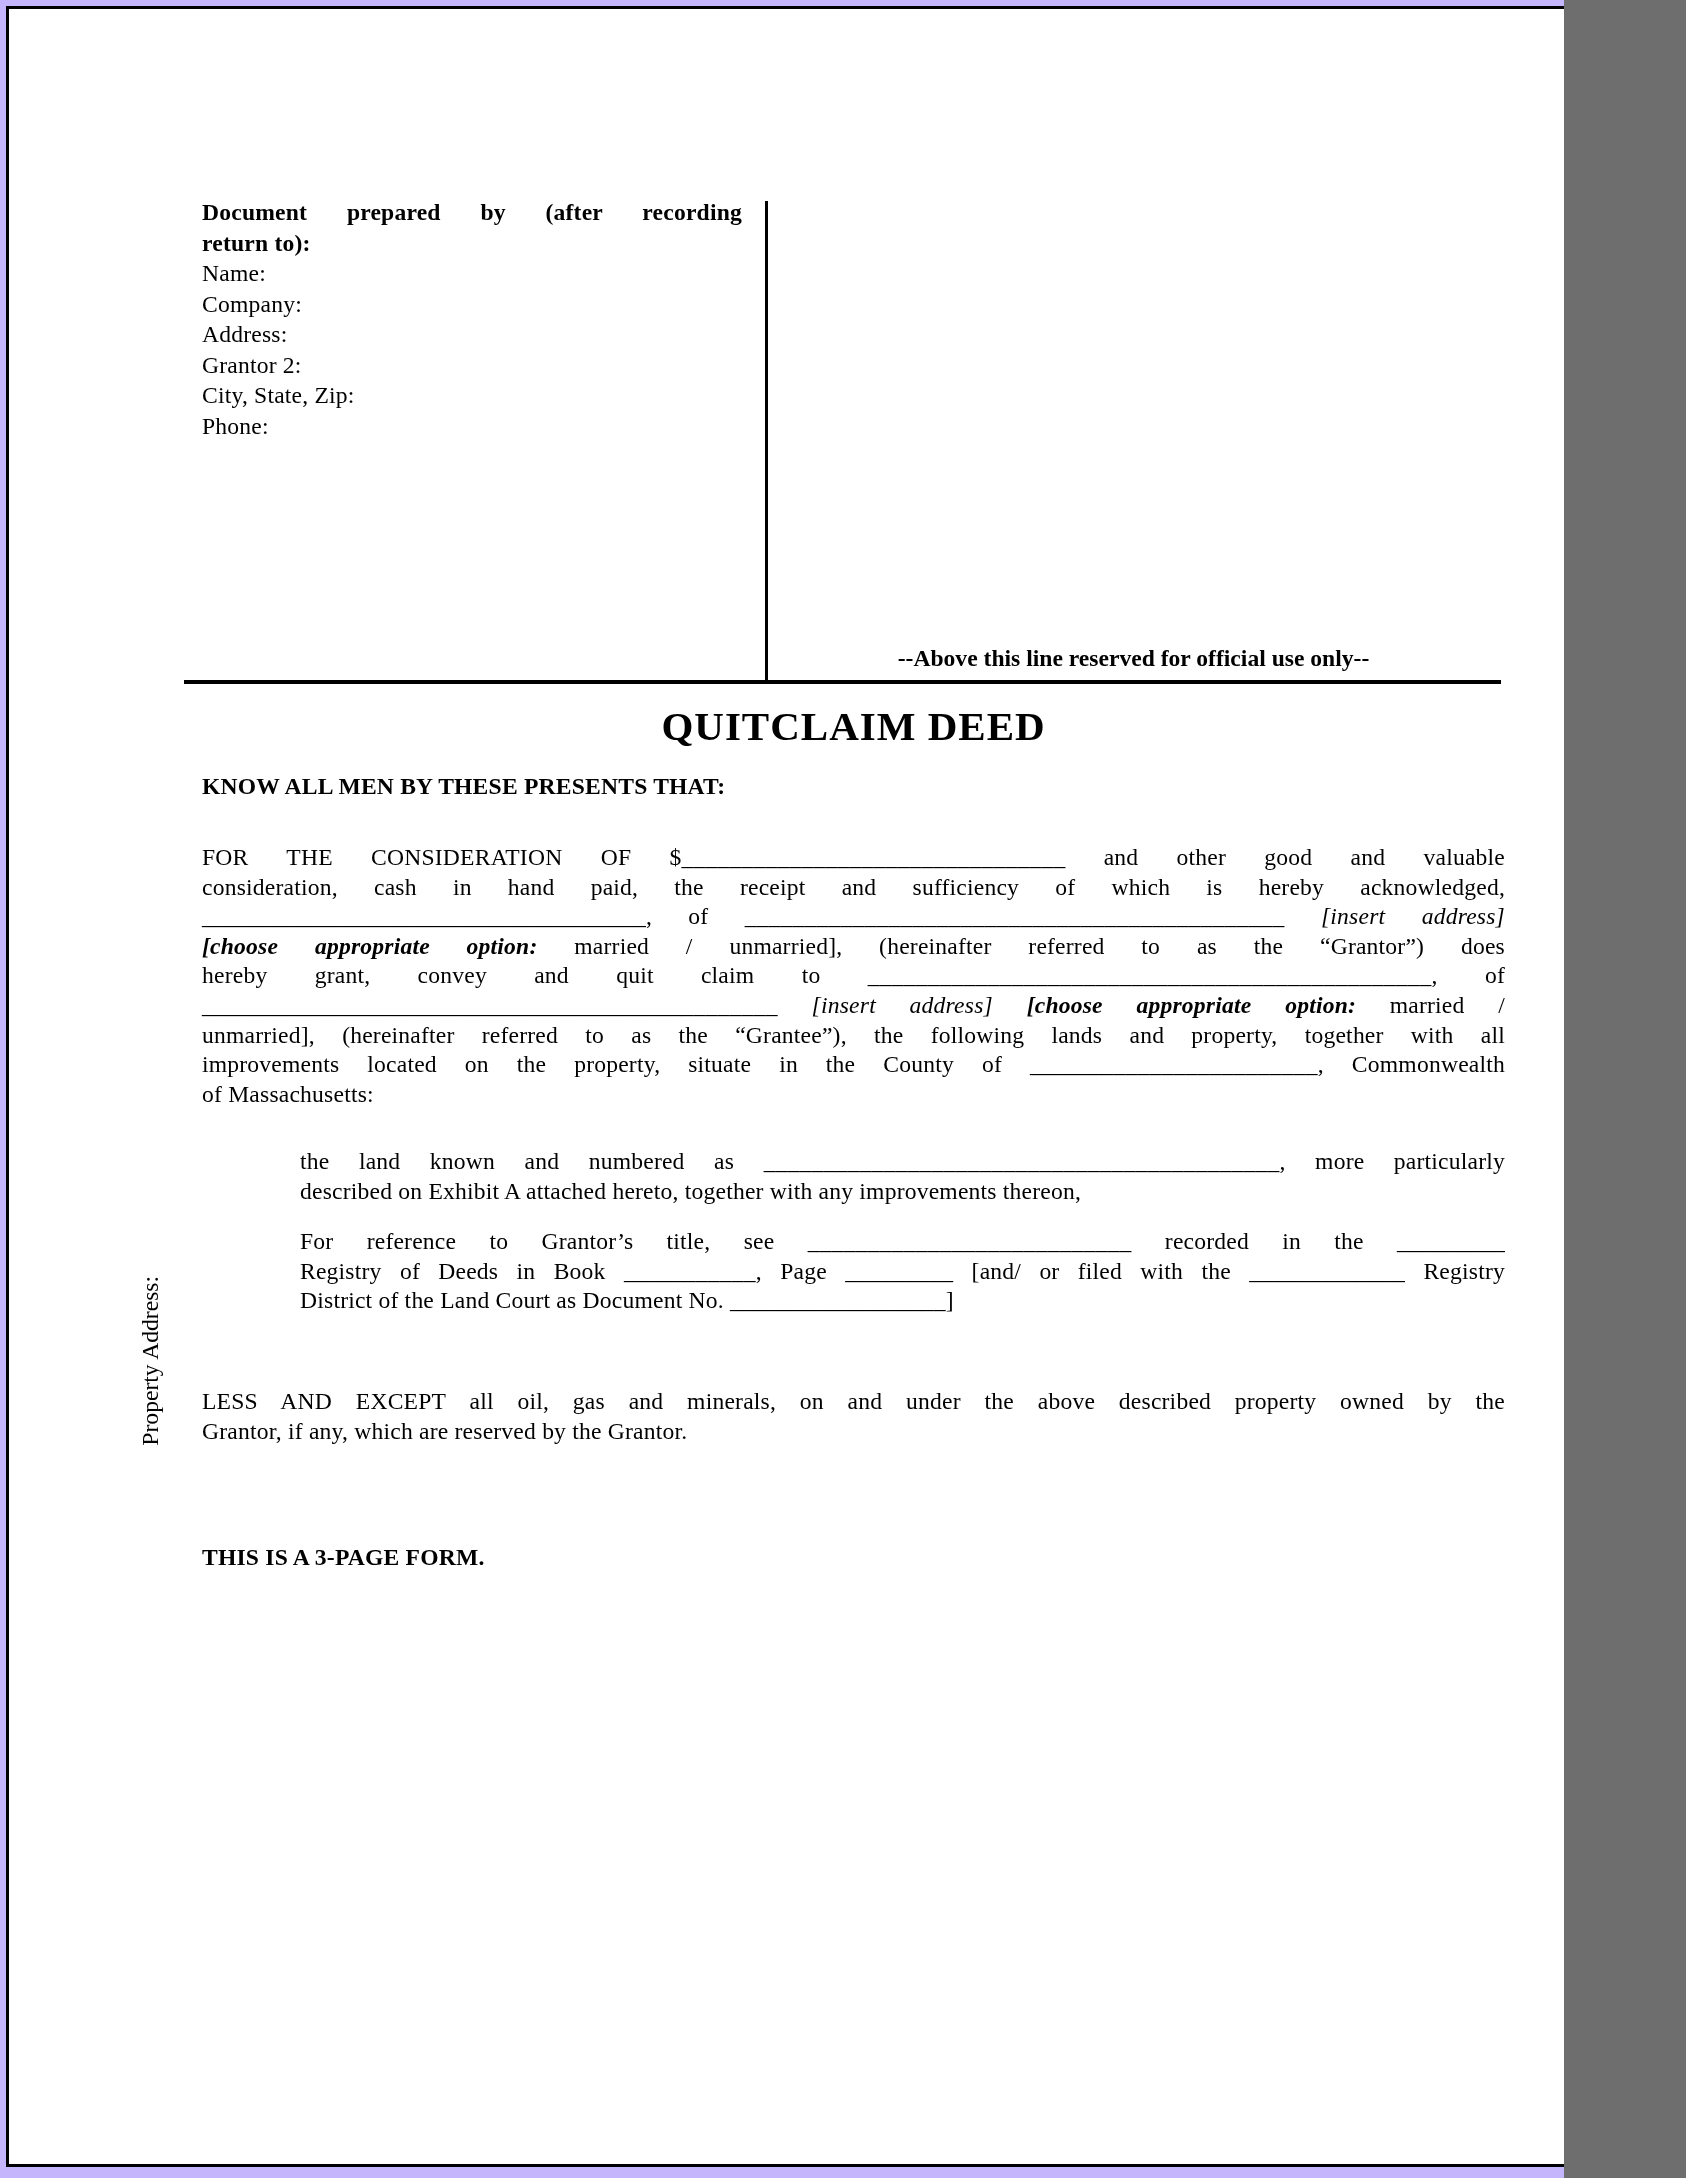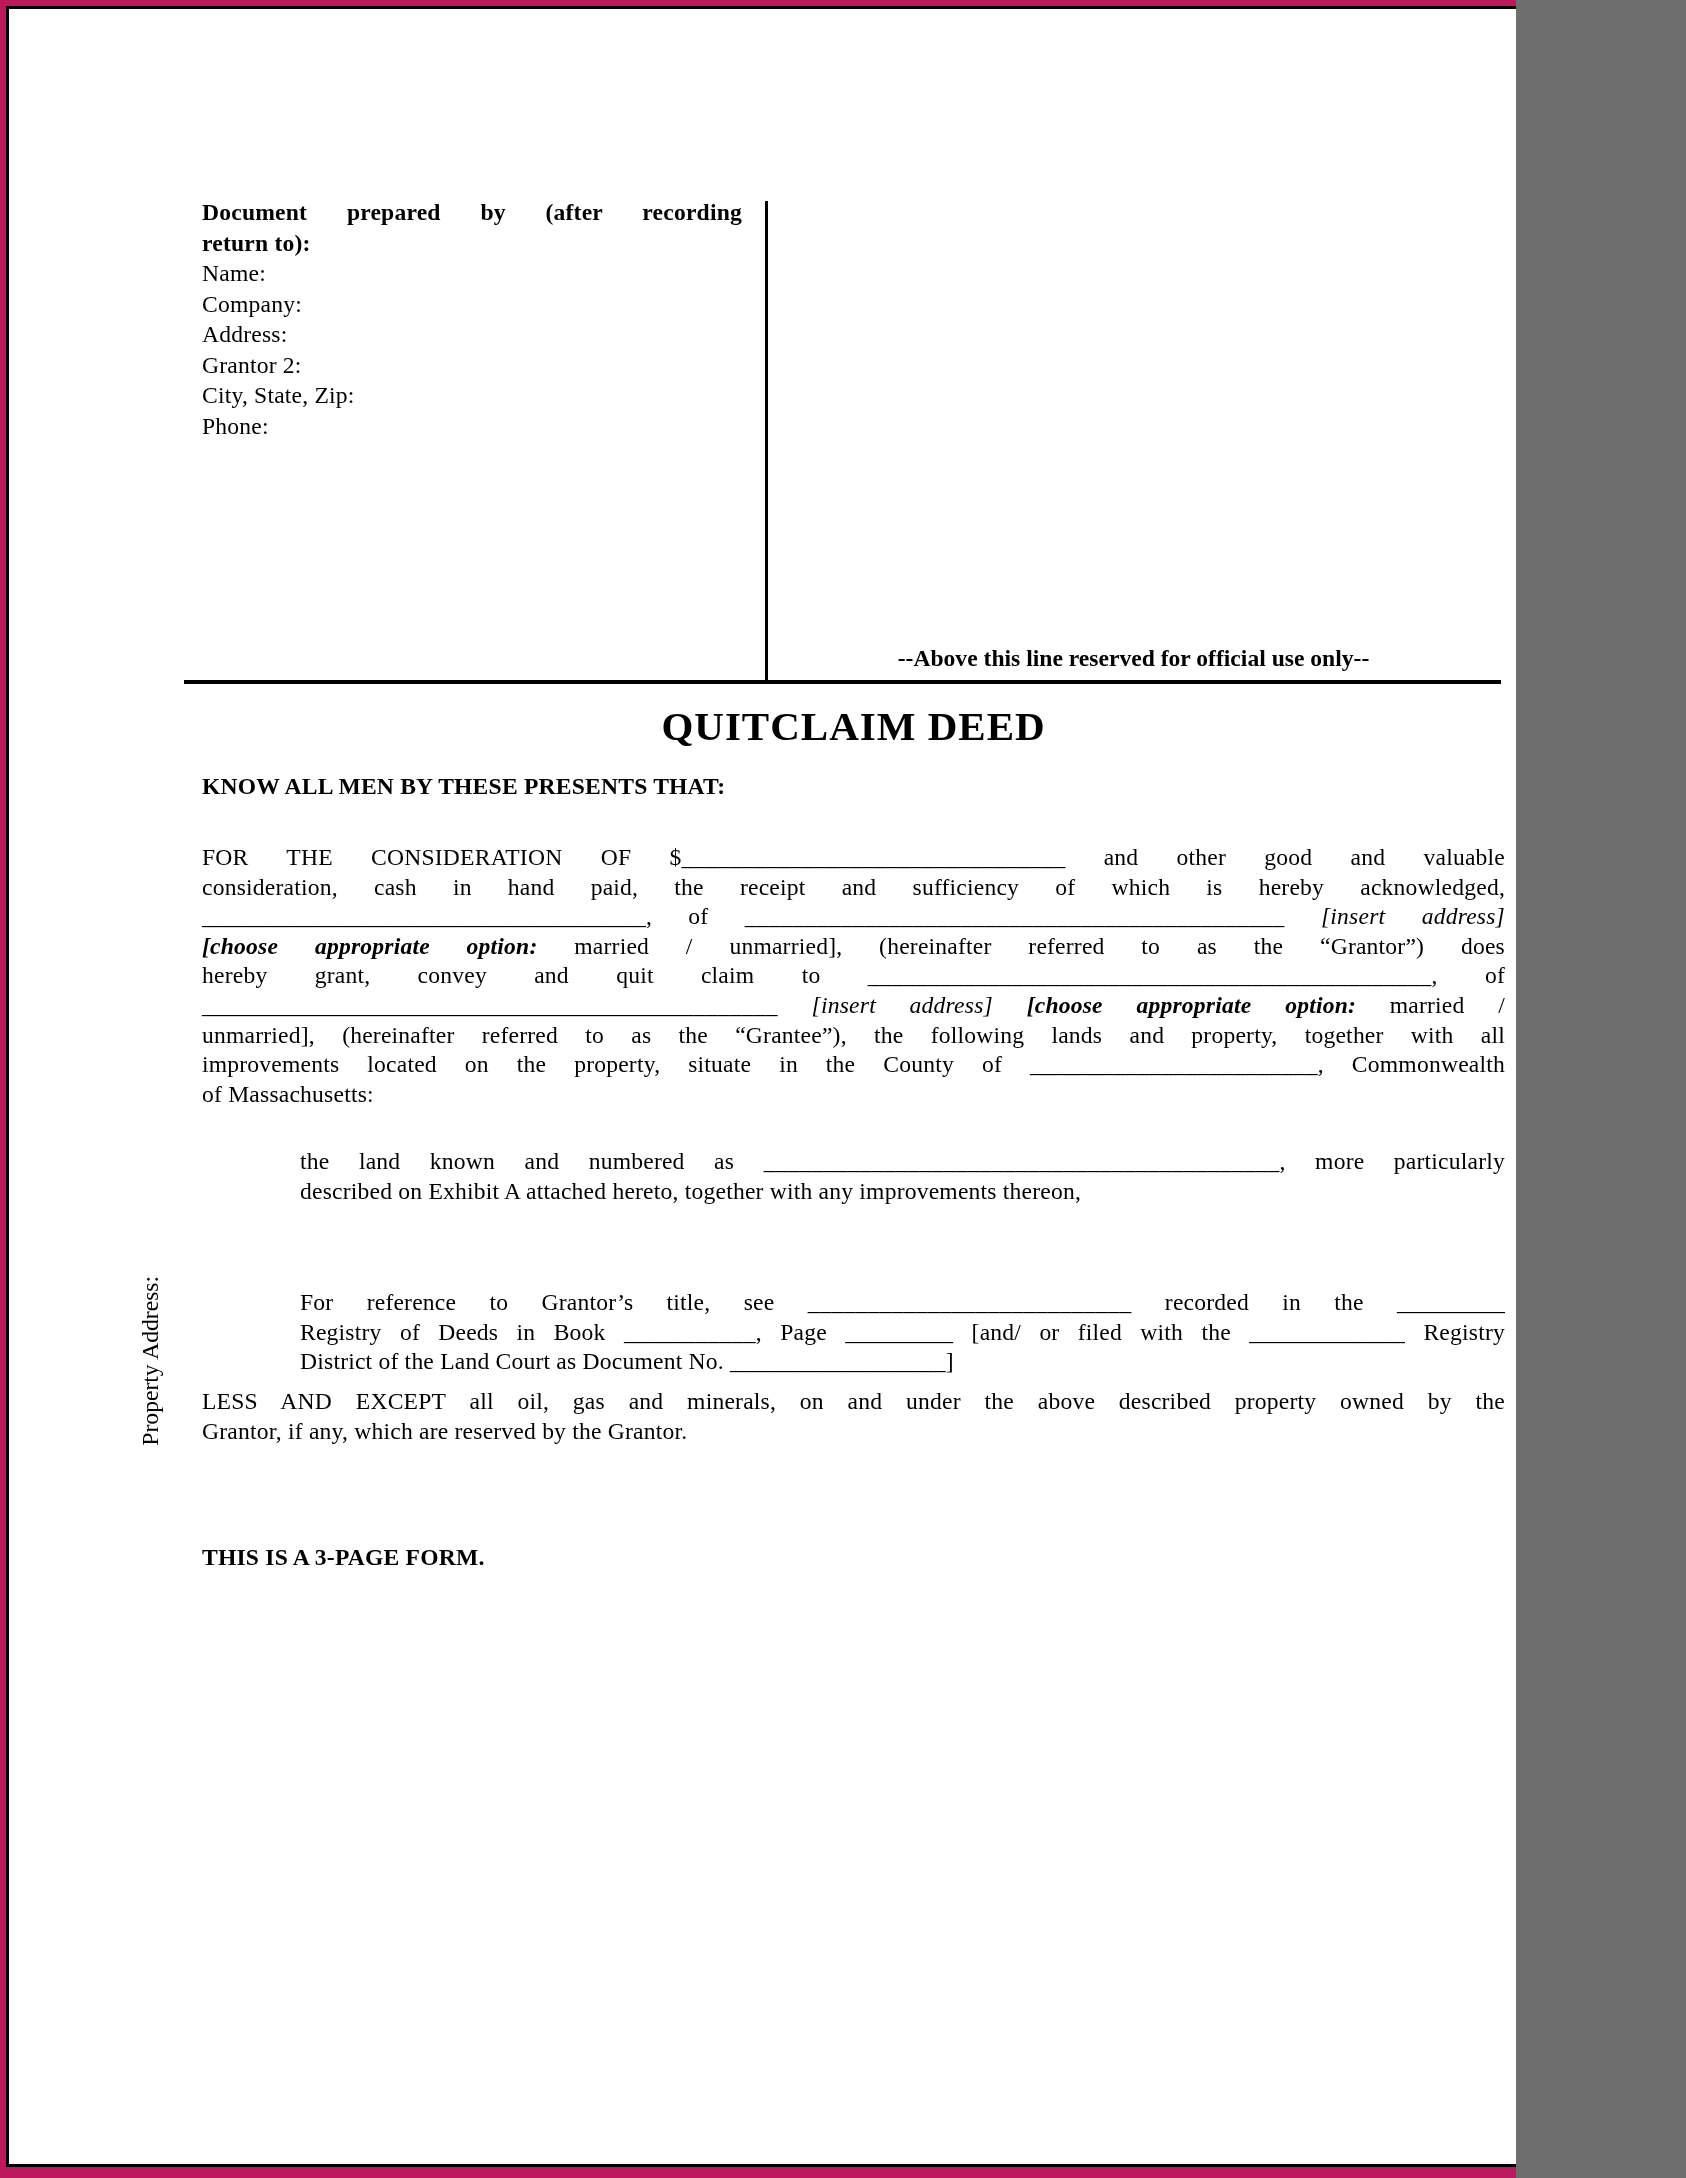--- a/index.html
+++ b/index.html
@@ -5,22 +5,23 @@
   html, body { margin: 0; padding: 0; }
   body {
     background: #6e6e6e;
     font-family: "Liberation Serif", "DejaVu Serif", serif;
     color: #000;
   }
   .screen {
     position: relative;
     width: 1516px;
     height: 2179px;
-    background: #be185d;
+    background: #c4b5fd;
     overflow: hidden;
+    padding-left: 48px;
   }
   .page {
     position: absolute;
     left: 5.9px; top: 5.9px;
     width: 1666px; height: 2155px;
     background: #ffffff;
     border: 3px solid #000000;
   }
   .abs { position: absolute; }
   .block {
@@ -63,21 +64,21 @@
     line-height: 47px;
     font-weight: bold;
     letter-spacing: 1px;
   }
   .presents-heading {
     left: 202px; top: 772px; width: 1303px;
     font-weight: bold;
   }
   .para-consideration { left: 202px; top: 843px; width: 1303px; }
   .para-land          { left: 300px; top: 1147px; width: 1205px; }
-  .para-titleref      { left: 300px; top: 1288px; width: 1205px; }
+  .para-titleref      { left: 300px; top: 1227px; width: 1205px; }
   .para-lessexcept    { left: 202px; top: 1387px; width: 1303px; }
   .page-count-note    { left: 202px; top: 1543px; width: 1303px; font-weight: bold; }
 
   .property-address {
     left: 32.5px; top: 1345px;
     width: 240px; height: 31.5px;
     transform: rotate(-90deg);
     transform-origin: center center;
     text-align: center;
     font-size: 23.6px;

